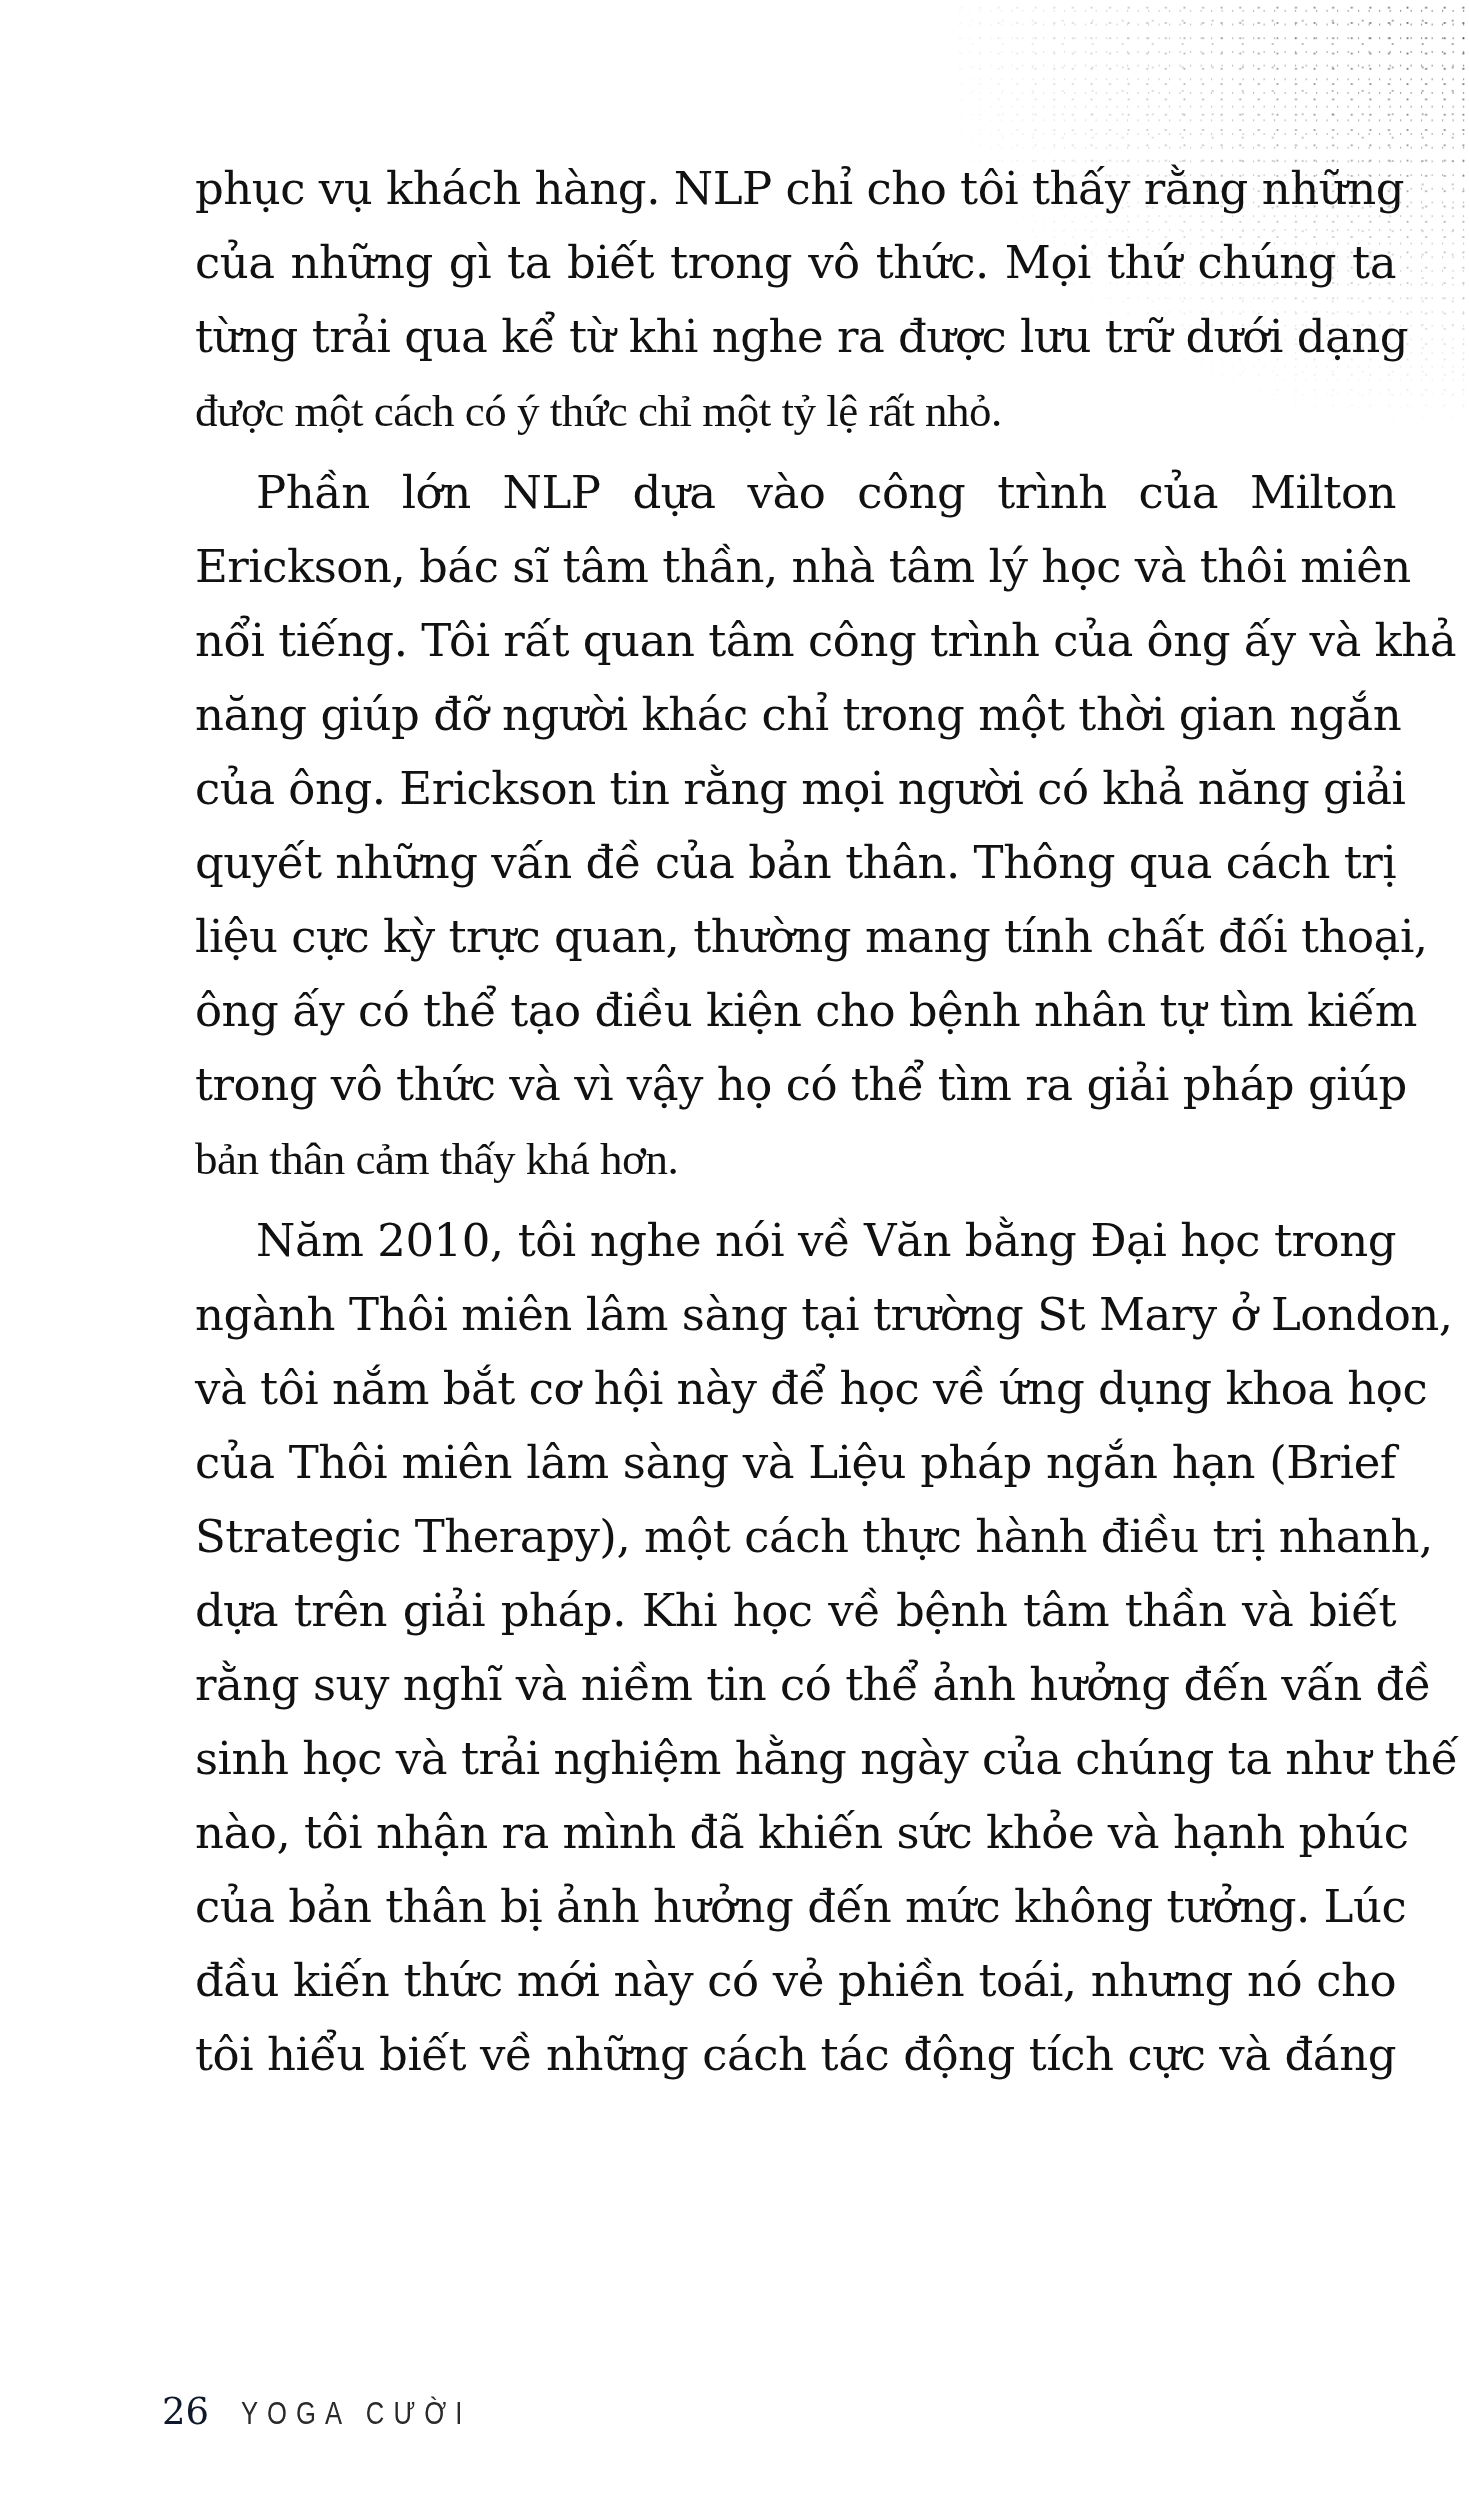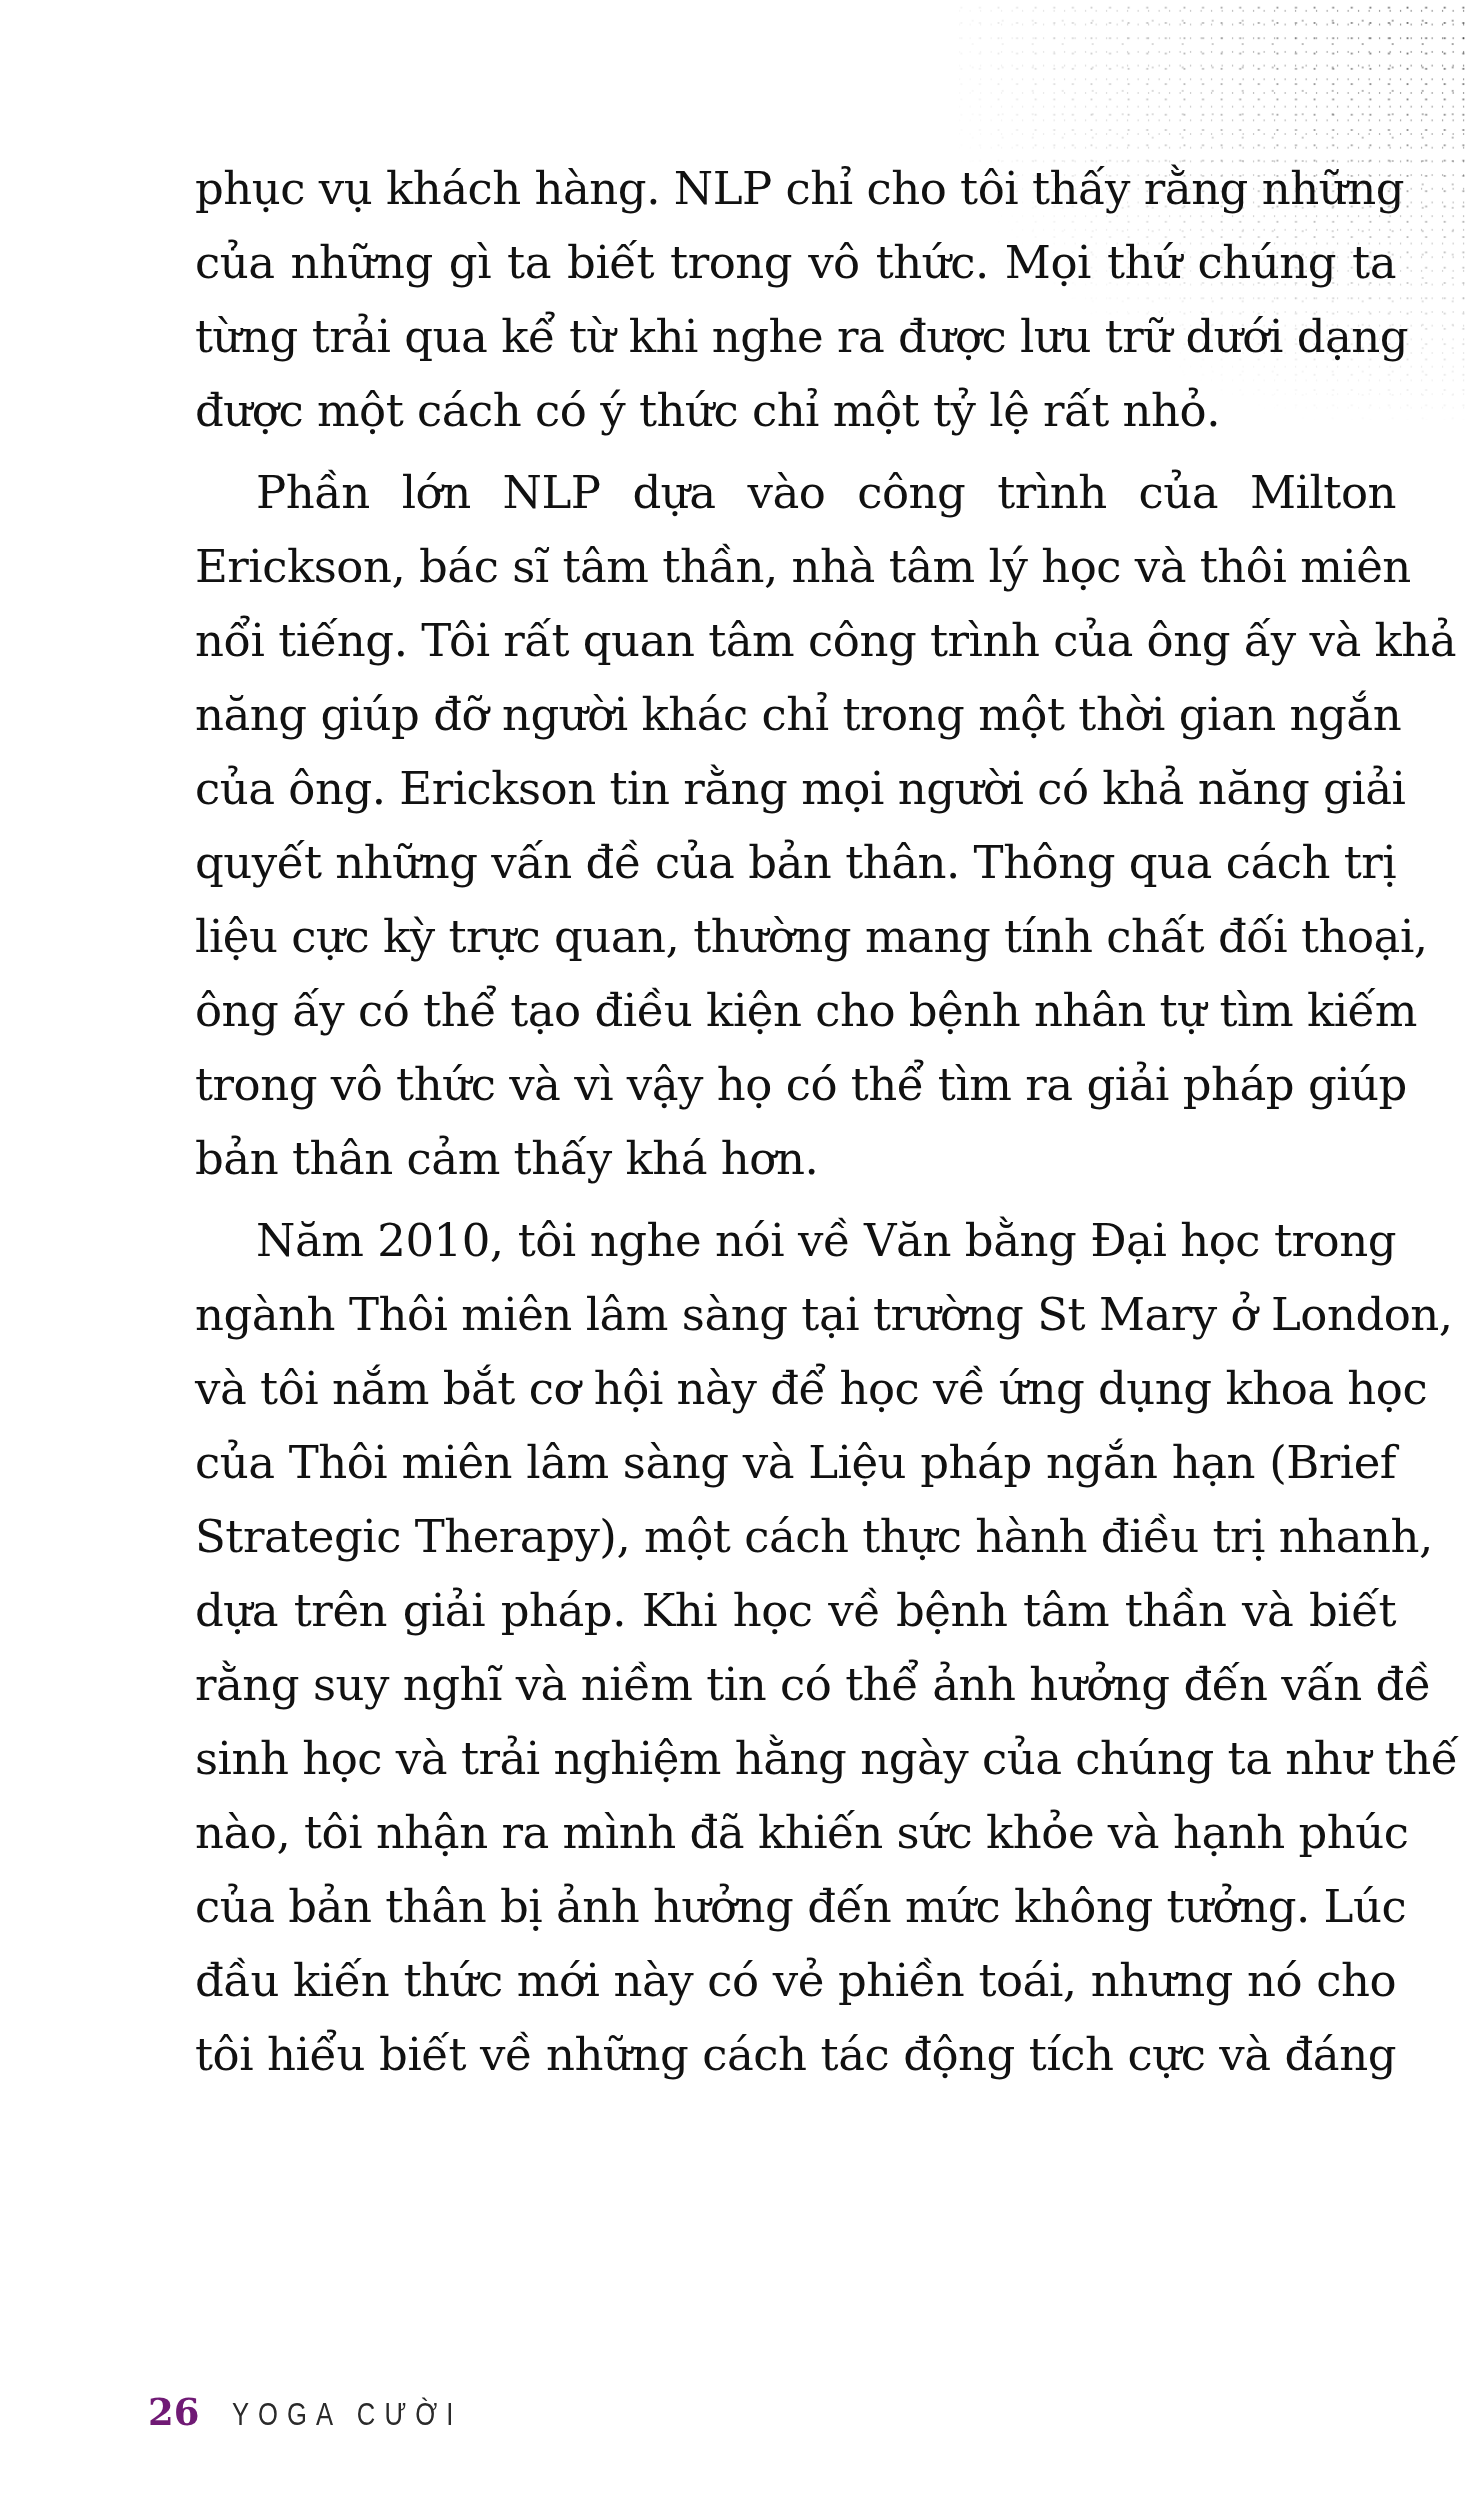--- a/index.html
+++ b/index.html
@@ -48,34 +48,36 @@
       word-spacing: 0px;
     }
     .line {
       display: block;
       text-align: justify;
       text-align-last: justify;
       white-space: nowrap;
     }
     .line.last {
       text-align-last: left;
+      font-family: Liberation Serif, serif;
     }
     .footer {
       position: absolute;
       left: 148px;
       top: 2390px;
       display: flex;
       align-items: baseline;
       gap: 32px;
     }
     .page-number {
       font-family: "DejaVu Serif", "Liberation Serif", serif;
-      font-weight: bold;
+      font-weight: normal;
       font-size: 37px;
-      color: #701a75;
+      color: #0f172a;
+      margin-left: 14px;
     }
     .running-title {
       font-family: "Liberation Sans", "DejaVu Sans", sans-serif;
       font-size: 32px;
       letter-spacing: 11.3px;
       color: #2a2a2a;
       transform: scaleX(0.8);
       transform-origin: left center;
     }
   </style>

